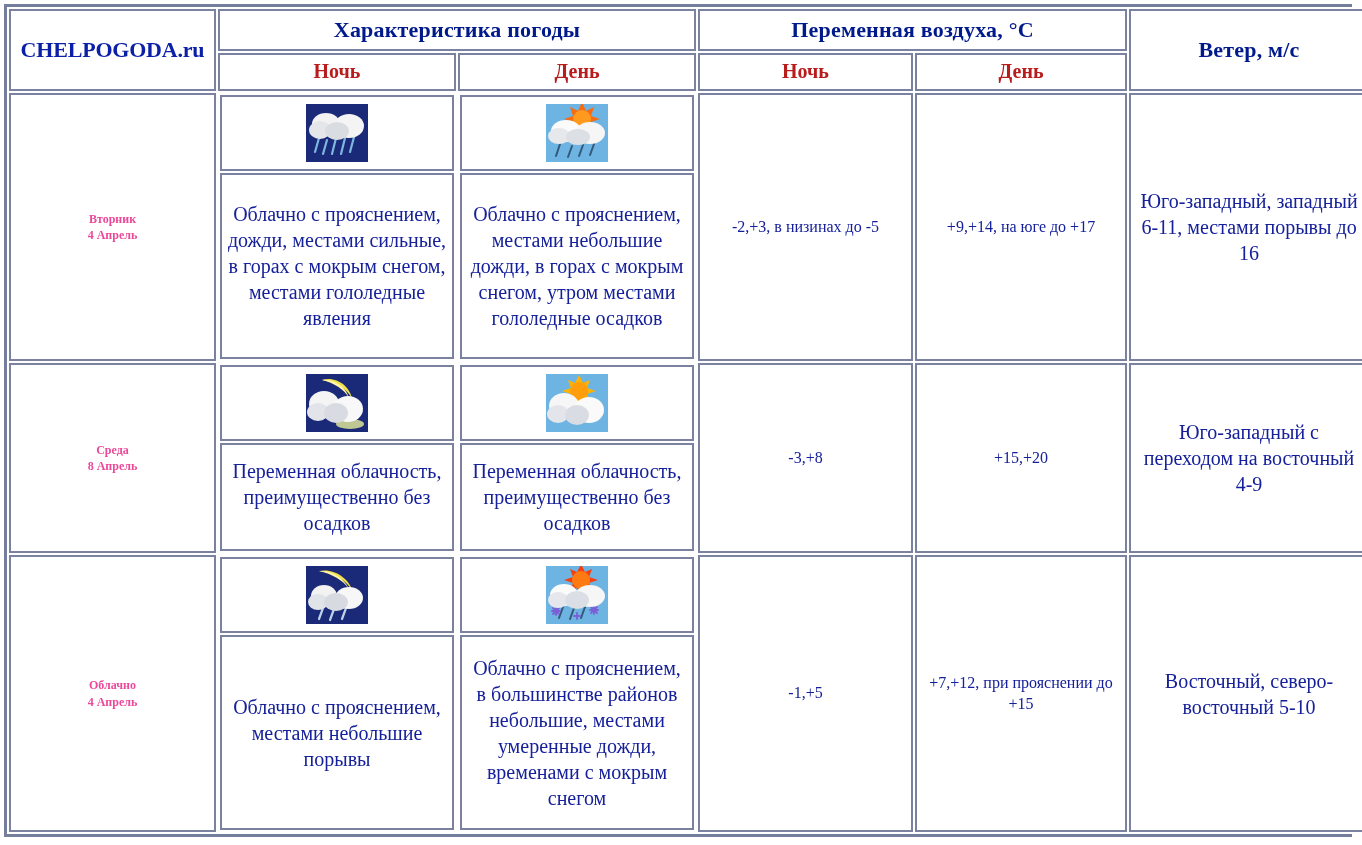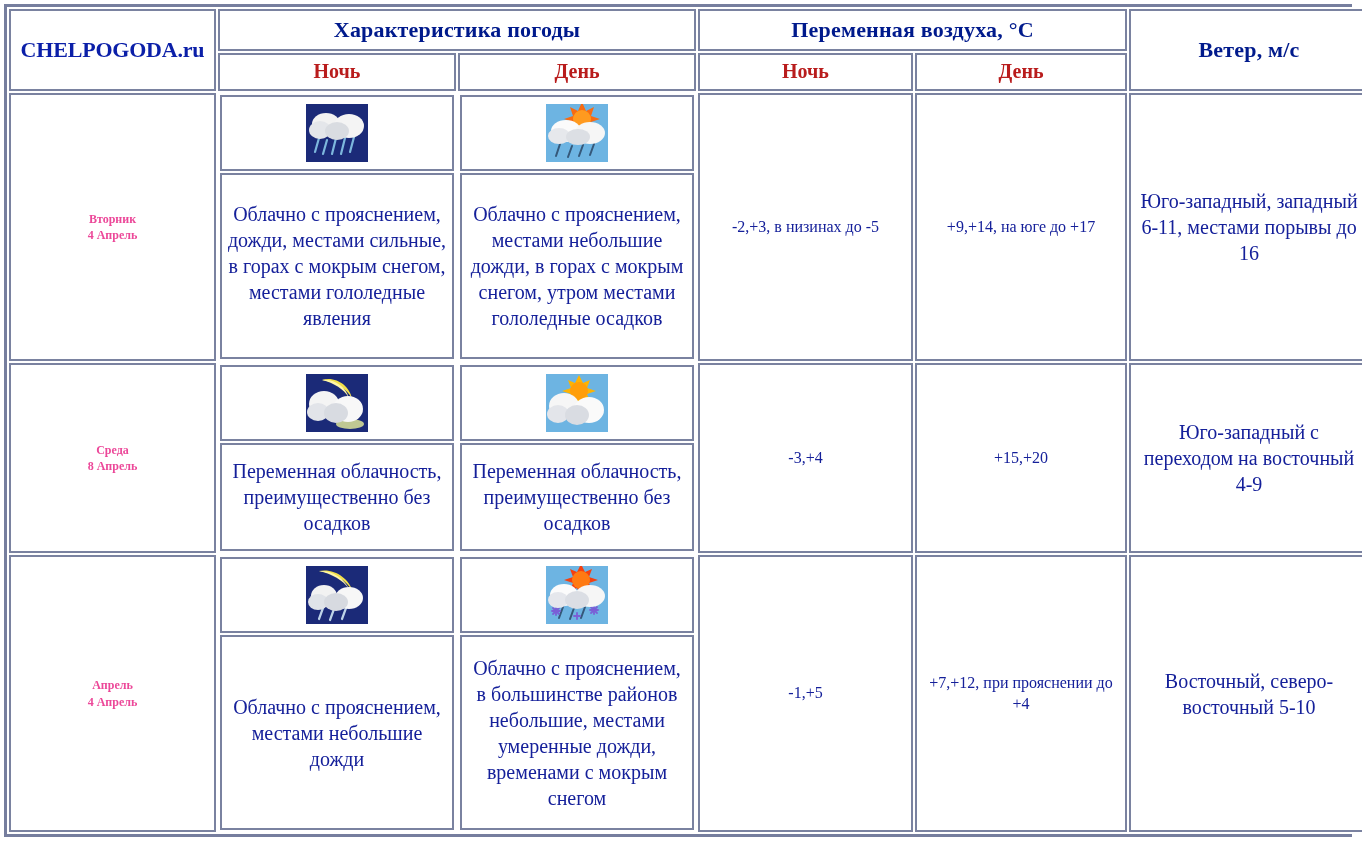--- a/index.html
+++ b/index.html
@@ -281,28 +281,28 @@
                 </span>
               </td>
             </tr>
             <tr>
               <td class="descr">Переменная облачность, преимущественно без осадков</td>
             </tr>
           </tbody>
             </table>
         </td>
 
-        <td class="temp">-3,+4</td>
+        <td class="temp">-3,+8</td>
         <td class="temp">+15,+20</td>
         <td class="wind">Юго-западный с переходом на восточный 4-9</td>
       </tr>
 
       <tr style="height:277px">
         <td class="daycell">
-          <div>Апрель</div>
+          <div>Облачно</div>
           <div>4 Апрель</div>
         </td>
 
         <td class="cellpad-none">
           <table class="inner">
               <tbody>
             <tr class="icon-row">
               <td>
                 <span class="wicon">
                   <svg viewBox="0 0 62 58" width="62" height="58" aria-hidden="true">
@@ -318,21 +318,21 @@
                       <ellipse cx="18" cy="30" rx="13" ry="11" fill="#f2f2f2"></ellipse>
                       <ellipse cx="12" cy="36" rx="10" ry="8" fill="#e0e3e8"></ellipse>
                       <ellipse cx="43" cy="32" rx="14" ry="11" fill="#f7f7f7"></ellipse>
                       <ellipse cx="30" cy="36" rx="12" ry="9" fill="#d7dae0"></ellipse>
                     </g>
                   </svg>
                 </span>
               </td>
             </tr>
             <tr>
-              <td class="descr">Облачно с прояснением, местами небольшие дожди</td>
+              <td class="descr">Облачно с прояснением, местами небольшие порывы</td>
             </tr>
           </tbody>
             </table>
         </td>
 
         <td class="cellpad-none">
           <table class="inner">
               <tbody>
             <tr class="icon-row">
               <td>
@@ -377,19 +377,19 @@
               </td>
             </tr>
             <tr>
               <td class="descr">Облачно с прояснением, в большинстве районов небольшие, местами умеренные дожди, временами с мокрым снегом</td>
             </tr>
           </tbody>
             </table>
         </td>
 
         <td class="temp">-1,+5</td>
-        <td class="temp">+7,+12, при прояснении до +4</td>
+        <td class="temp">+7,+12, при прояснении до +15</td>
         <td class="wind">Восточный, северо-восточный 5-10</td>
       </tr>
 
     </tbody>
   </table>
 </div>
 
 </body></html>

